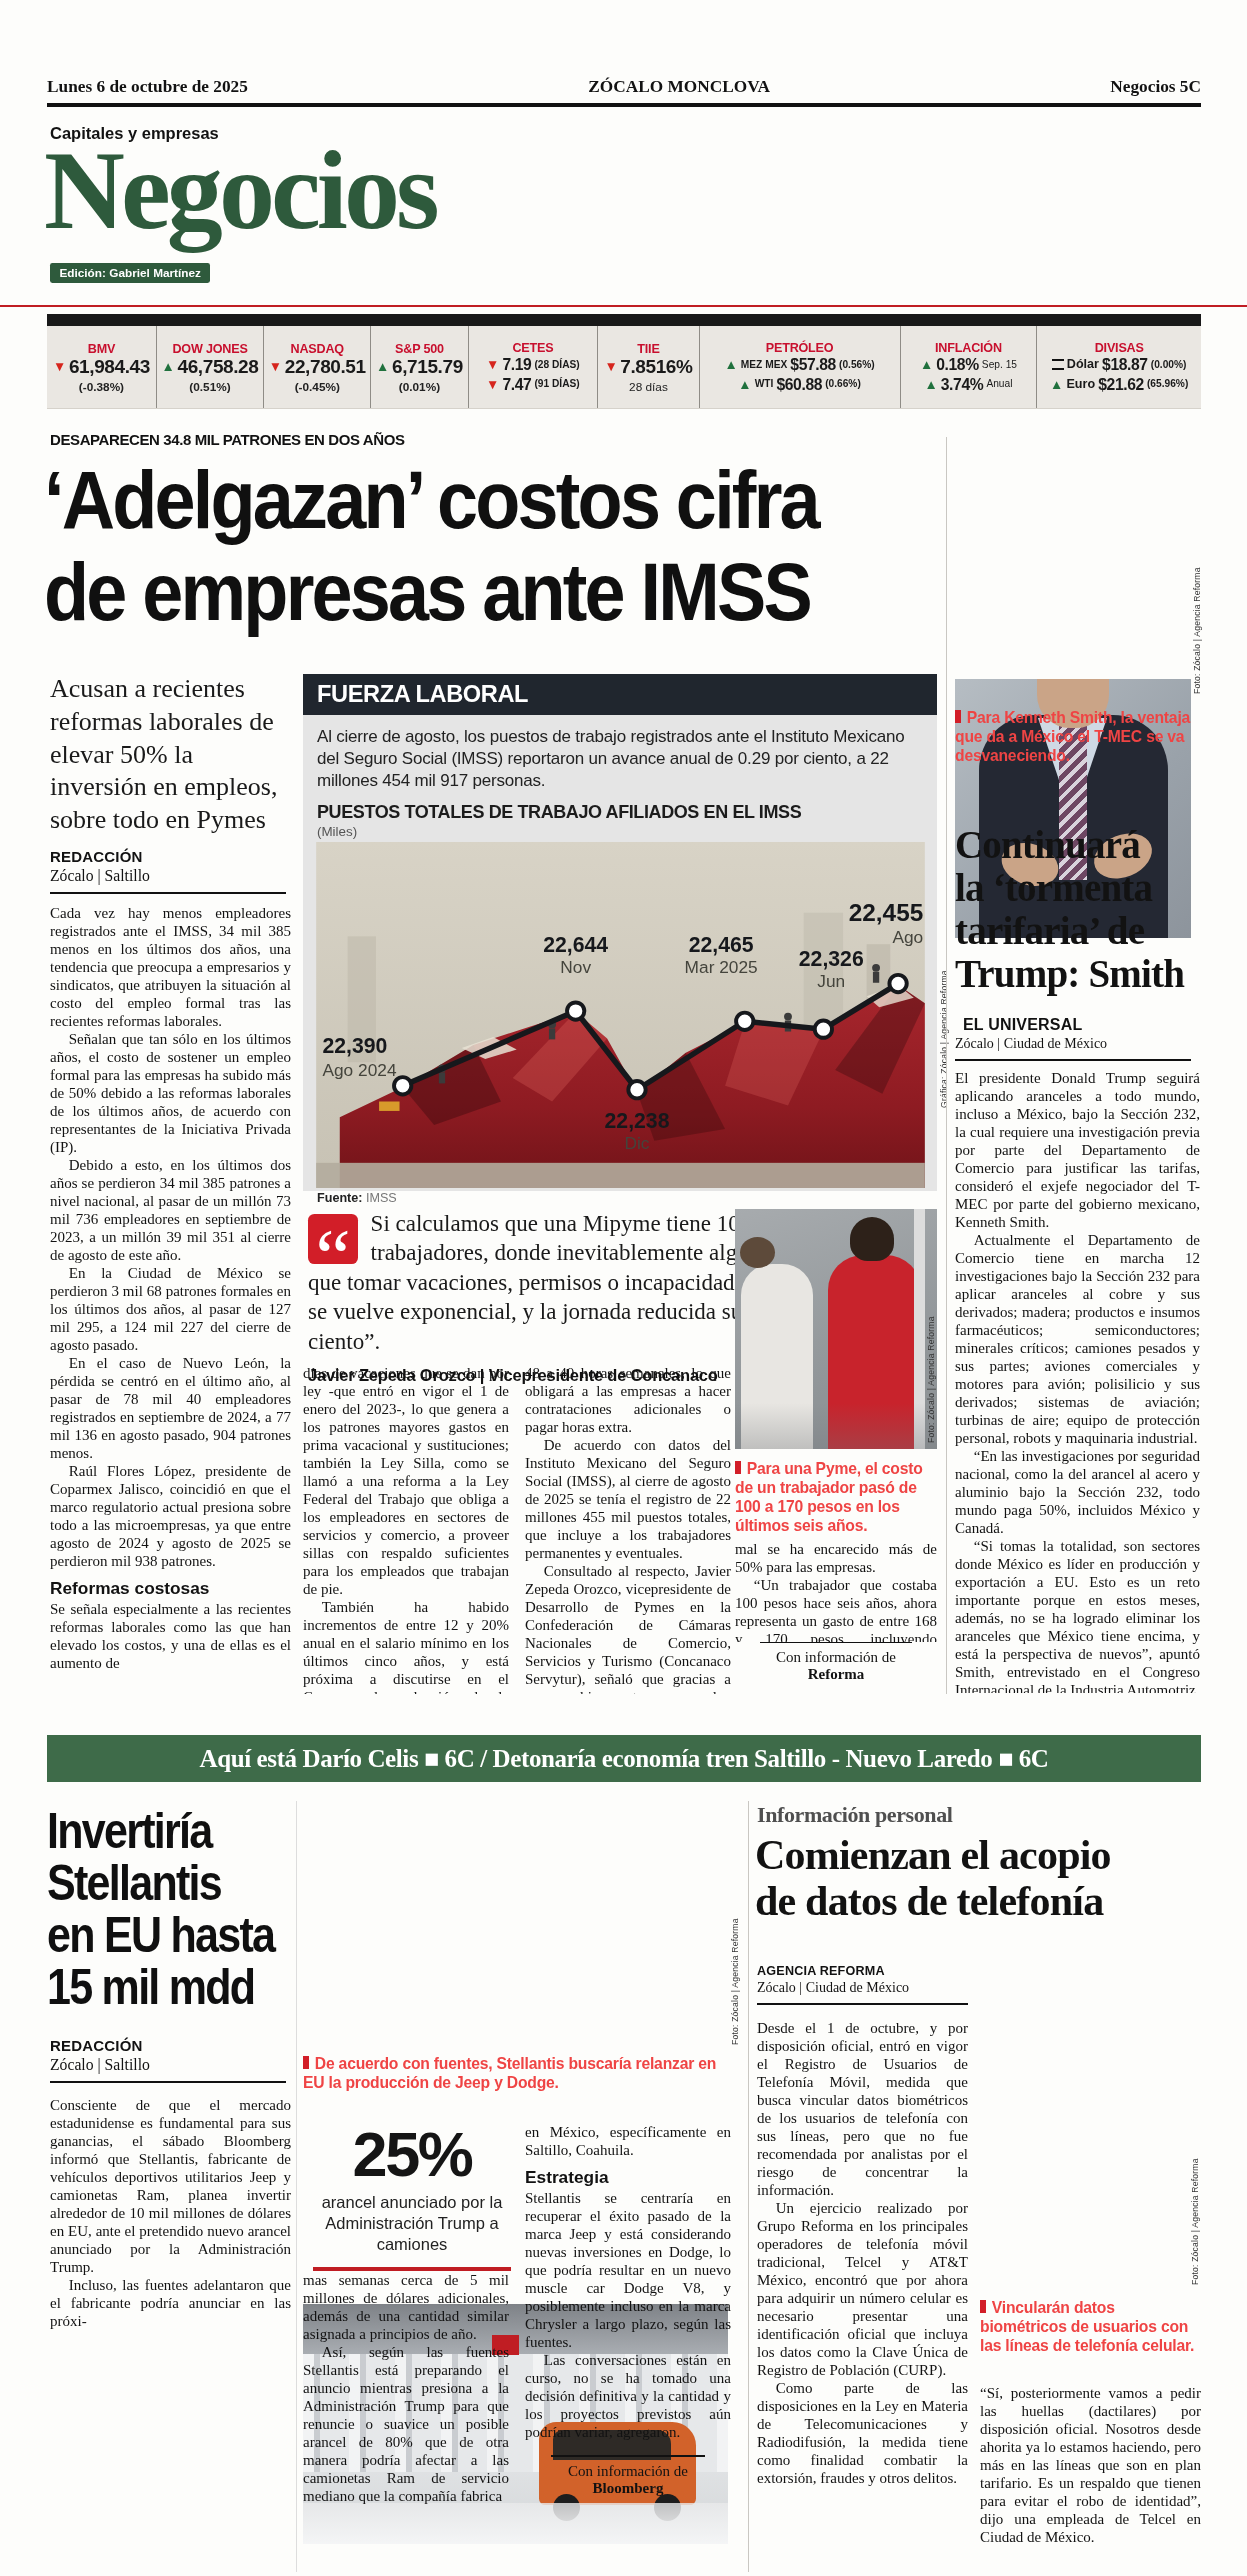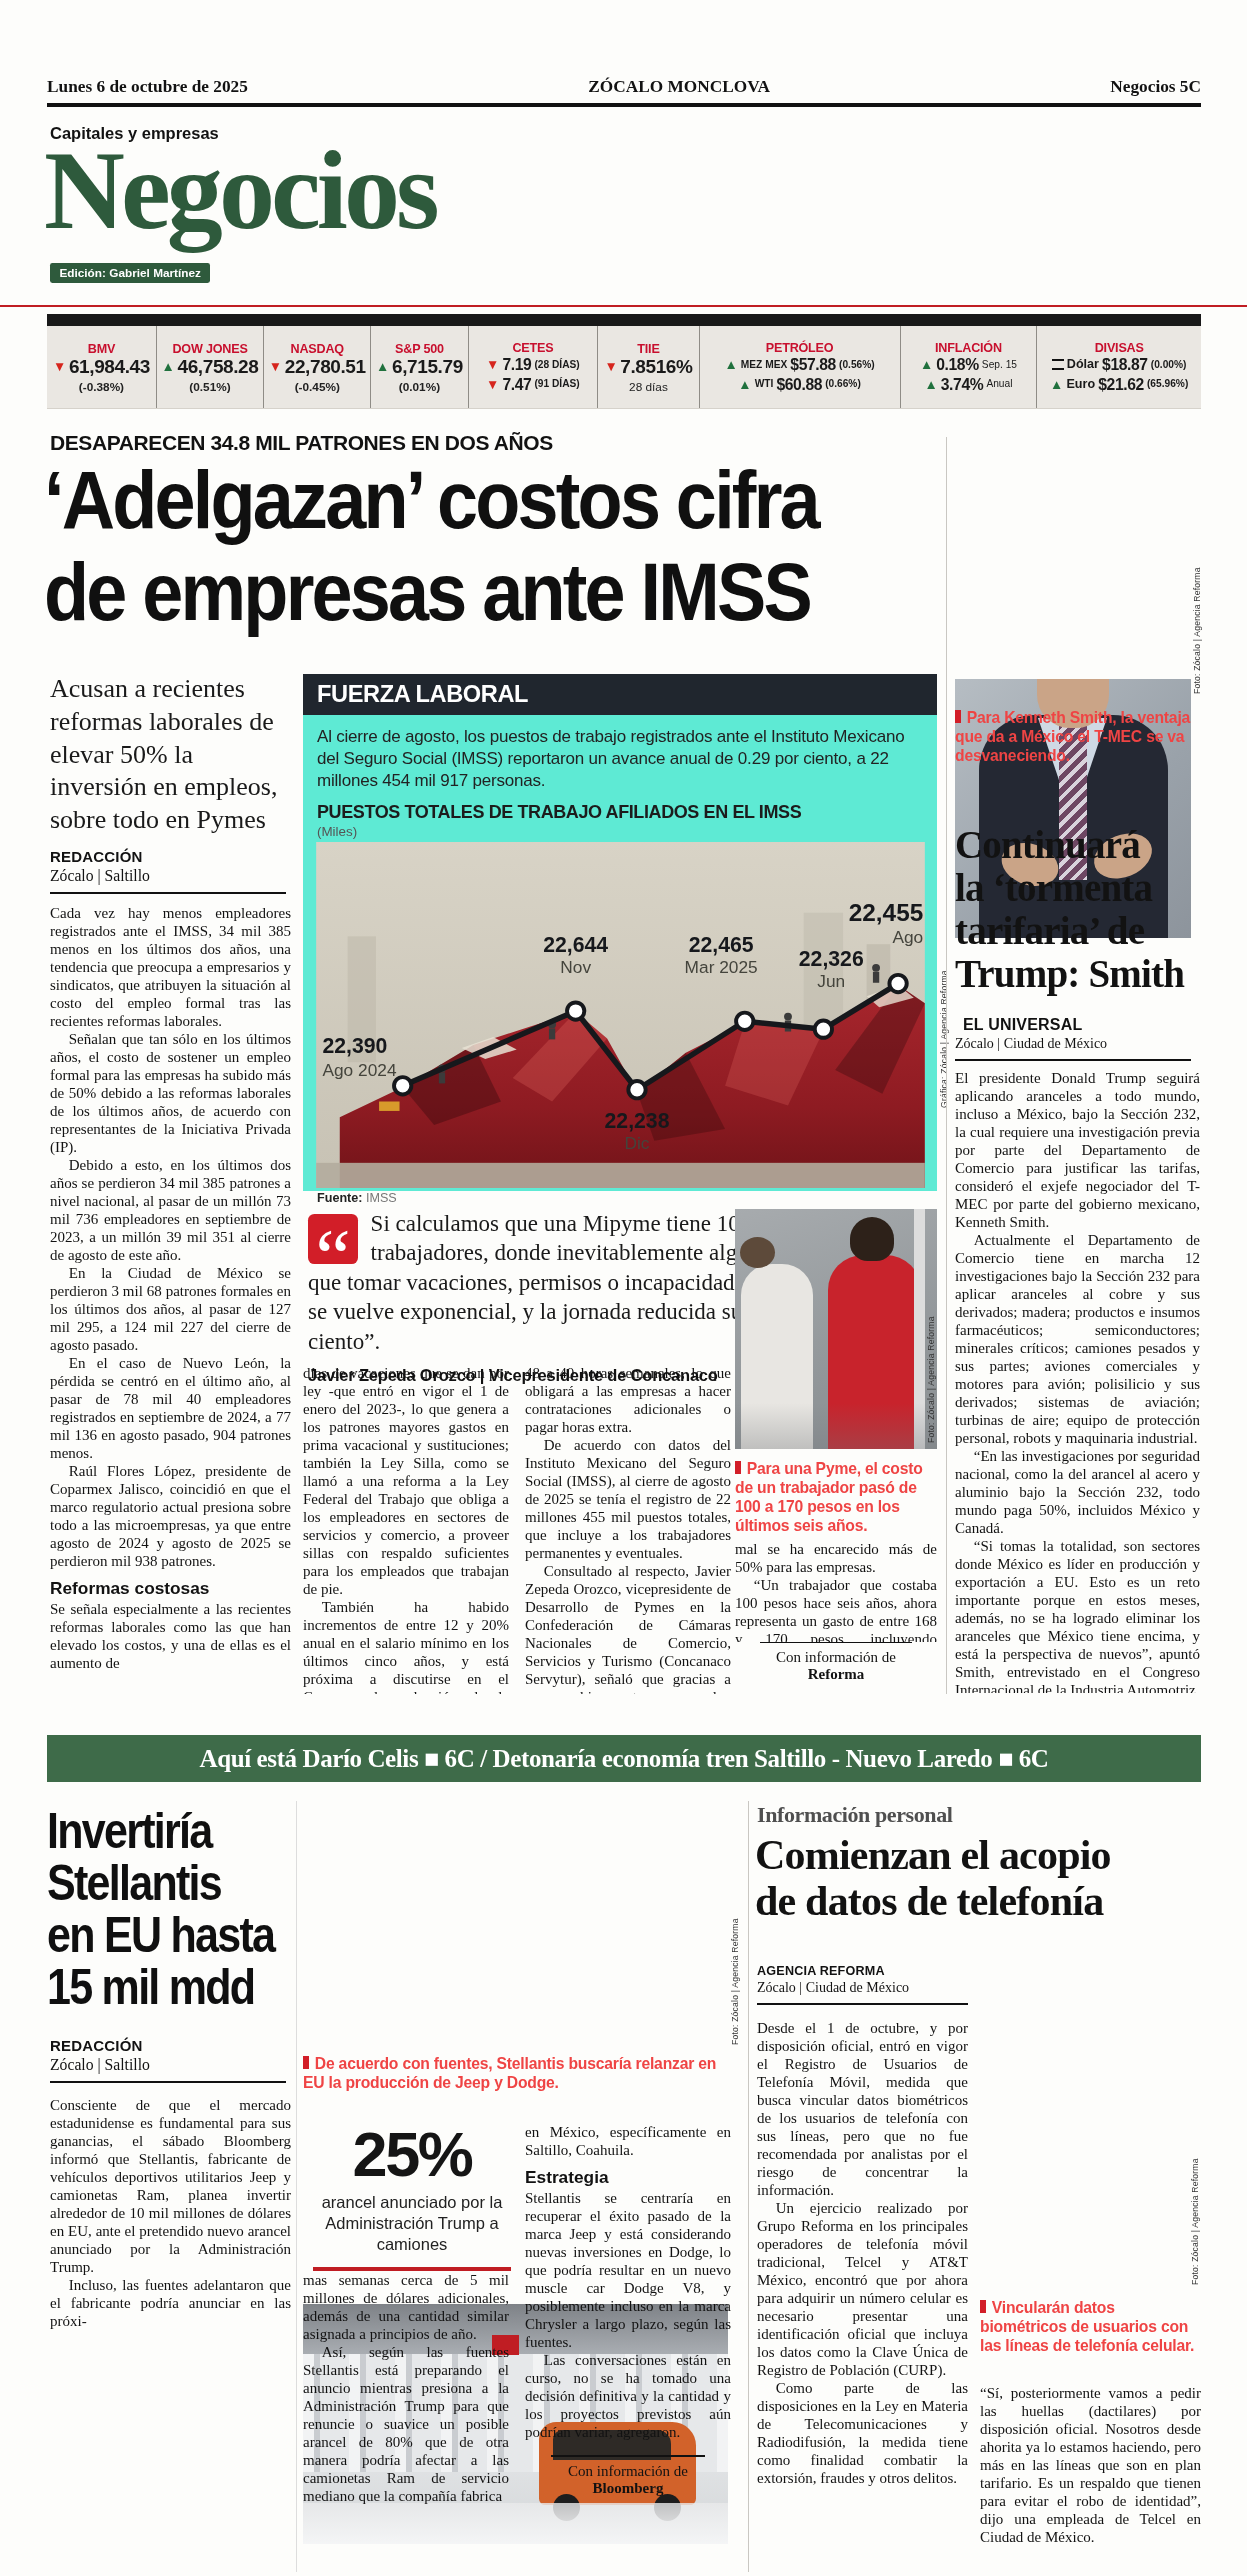--- a/index.html
+++ b/index.html
@@ -29,35 +29,35 @@
   .trow{display:flex;align-items:center;gap:3.1px;font-weight:bold;color:#1a1a1a;line-height:1.25;}
   .tval2{font-size:15.7px;letter-spacing:-0.4px;}
   .tpre{font-size:10.2px;}
   .tsuf{font-size:10.2px;font-weight:bold;}
   .arr{font-size:13.4px;line-height:1;}
   .arr.down{color:#d6251d;}
   .arr.up{color:#20713d;}
   .eq{display:inline-block;width:11.8px;height:7px;border-top:2.4px solid #111;border-bottom:2.4px solid #111;}
 
   
-  .kicker-main{font-family:"Liberation Sans",sans-serif;font-weight:bold;font-size:21px;letter-spacing:-0.4px;}
+  .kicker-main{font-family:"Liberation Sans",sans-serif;font-weight:bold;font-size:15px;letter-spacing:-0.4px;}
   .bighead{font-family:"Liberation Sans",sans-serif;font-weight:bold;font-size:82px;line-height:1.12;
            letter-spacing:-3.1px;transform:scaleX(.9);transform-origin:0 0;white-space:nowrap;color:#101010;}
   .deck{font-size:26px;line-height:1.26;color:#1a1a1a;}
   .byorg{font-family:"Liberation Sans",sans-serif;font-weight:bold;font-size:15px;letter-spacing:0.2px;}
   .byplace{font-size:15.7px;margin-top:1.6px;}
   .byrule{height:1.6px;background:#111;margin-top:7.9px;}
 
   .paras p{margin:0;text-align:justify;}
   .paras p + p{text-indent:1.25em;}
   .body19 p{font-size:15px;line-height:18px;}
   .subhead{font-family:"Liberation Sans",sans-serif;font-weight:bold;font-size:17.3px;margin:7.9px 0 1.6px;}
 
   
-  .igwrap{background:#5eead4;}
+  .igwrap{background:#e5e5e5;}
   .ighead{background:#20262e;color:#fff;font-family:"Liberation Sans",sans-serif;font-weight:bold;
           font-size:23.6px;letter-spacing:-0.4px;padding:7px 14px;}
   .igintro{font-family:"Liberation Sans",sans-serif;font-size:17px;line-height:1.3;color:#222;letter-spacing:-0.2px;}
   .igtitle{font-family:"Liberation Sans",sans-serif;font-weight:bold;font-size:18px;letter-spacing:-0.4px;color:#1c1c1c;}
   .igunit{font-family:"Liberation Sans",sans-serif;font-size:13.4px;color:#555;}
   .igsource{font-family:"Liberation Sans",sans-serif;font-size:12.6px;color:#777;}
   .igsource b{color:#222;}
 
   
   .qicon{width:50px;height:50px;background:#d21e28;border-radius:6.3px;color:#fff;float:left;margin:4.7px 12.6px 3.1px 0;

